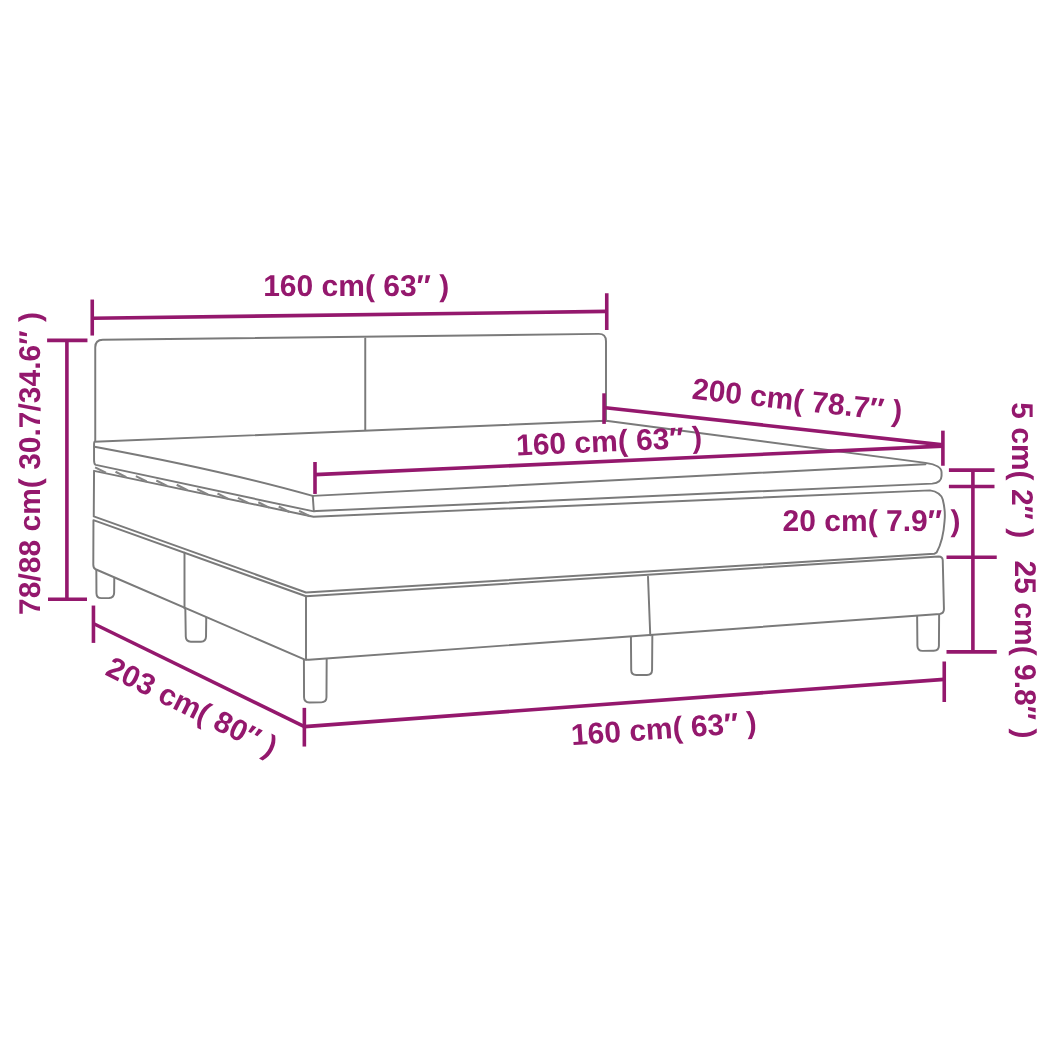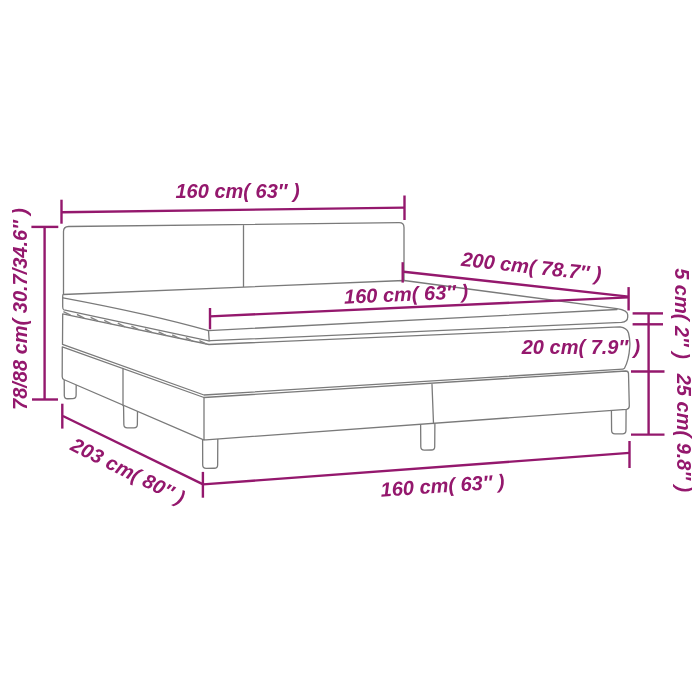--- a/index.html
+++ b/index.html
@@ -1,16 +1,16 @@
 <!DOCTYPE html>
 <html><head>
 <meta charset="utf-8">
 <style>
   html,body{margin:0;padding:0;background:#ffffff;}
-  .wrap{width:700px;height:536px;position:relative;background:#fff;font-style:italic;}
+  .wrap{width:700px;height:536px;position:relative;background:#fff;}
   text{font-family:"Liberation Sans", sans-serif;font-weight:bold;fill:#94186D;}
 </style>
 </head>
 <body>
 <div class="wrap">
 <svg width="700" height="700" viewBox="0 0 700 700">
 
   <rect x="0" y="0" width="700" height="700" fill="#ffffff"></rect>
 
   <g stroke="#7a7a7a" stroke-width="1.3" fill="#ffffff" stroke-linejoin="round" stroke-linecap="round">

